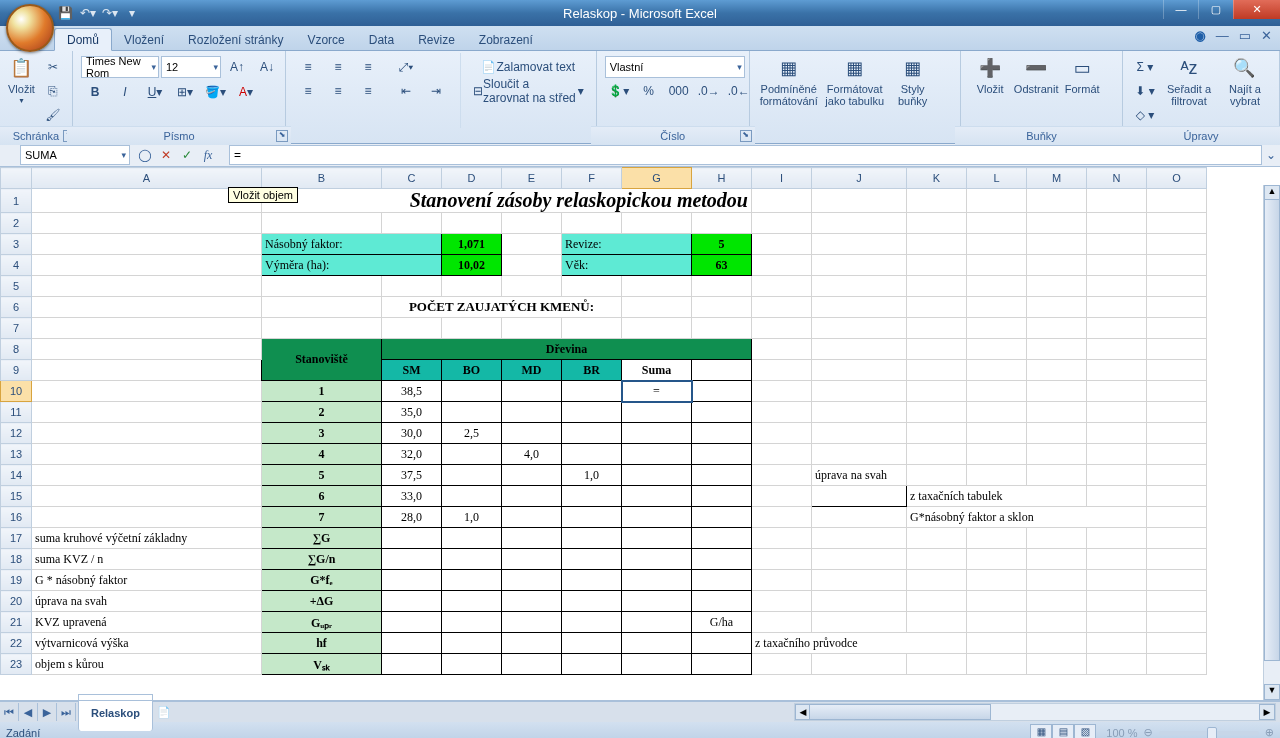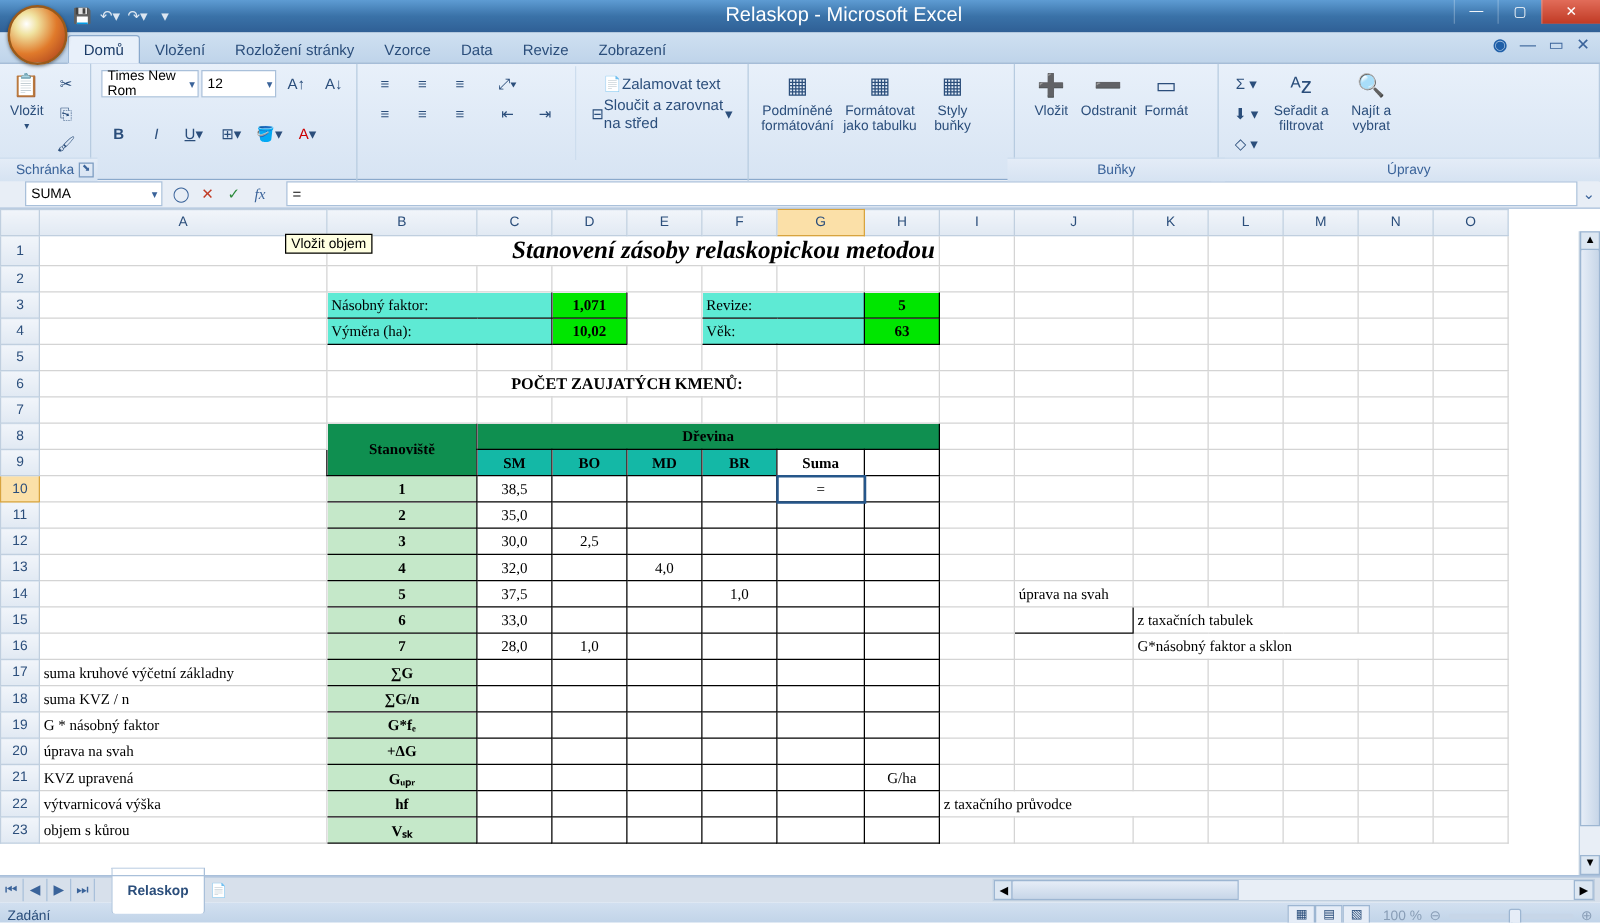--- a/index.html
+++ b/index.html
@@ -1,20 +1,20 @@
 <!DOCTYPE html>
 <html><head>
 <meta charset="utf-8">
 <style>
   html, body { margin:0; padding:0; font-family: "Segoe UI", Tahoma, sans-serif; font-size:12px; background:#fff; overflow:hidden; height:738px; width:1280px;}
   .titlebar { height:26px; background:linear-gradient(to bottom,#5e9cd3,#3a72a8,#2f5f95); color:#fff; display:flex; align-items:center; position:relative;}
   .office-btn { width:44px; height:44px; border-radius:50%; background:radial-gradient(circle at 30% 30%, #fff,#f0e2a0 20%,#e07a2b 55%,#a0351a); border:2px solid #9a5a1a; position:absolute; top:4px; left:6px; z-index:20; box-shadow:0 1px 3px rgba(0,0,0,.5);}
   .qat { margin-left:58px; display:flex; align-items:center; gap:6px; height:100%;}
   .qat .icon { width:16px; height:16px; display:flex; align-items:center; justify-content:center; color:#dce6f1; font-size:12px;}
-  .title-center { position:absolute; left:50%; transform:translateX(-50%); font-size:16px;margin-left:35px;}
+  .title-center { position:absolute; left:50%; transform:translateX(-50%); font-size:13px;}
   .win-btns { margin-left:auto; display:flex; height:100%;}
   .win-btn { width:34px; height:20px; margin-top:-1px; border-left:1px solid rgba(255,255,255,.25); display:flex; align-items:center; justify-content:center; color:#fff; font-size:11px;}
   .win-btn.close{ background:linear-gradient(to bottom,#e36f5c,#c03a24); width:46px; border-top-right-radius:0;}
   .tabs-row { height:24px; background:linear-gradient(to bottom,#cfe0f1,#bfd4ea); display:flex; align-items:flex-end; padding-left:54px; border-bottom:1px solid #8aa9cc; position:relative;}
   .tab { padding:4px 12px 3px; font-size:12px; color:#2b4e7b; cursor:default;}
   .tab.active { background:#e8f0fa; border:1px solid #8aa9cc; border-bottom:1px solid #e8f0fa; border-radius:3px 3px 0 0; margin-bottom:-1px; color:#1a3a66; font-weight:normal;}
   .tabs-right { position:absolute; right:8px; top:2px; display:flex; gap:10px; color:#3a639a; font-size:13px;}
   .ribbon { height:92px; background:linear-gradient(to bottom,#e8f0fa,#d7e4f3); border-bottom:1px solid #8aa9cc; display:flex;}
   .group { border-right:1px solid #b7cbe0; padding:2px 6px 0; display:flex; flex-direction:column; height:100%; position:relative;}
   .group-label { text-align:center; font-size:11px; color:#3a639a; padding:2px 0 1px; border-top:1px solid #cdddee; margin:0 -6px; background:linear-gradient(to bottom,#e4ecf7,#d6e3f2); position:absolute; bottom:0; left:0; right:0; height:15px; line-height:15px;}
@@ -48,21 +48,21 @@
   .tbl-hdr{ background:#0f8f50; color:#000; font-weight:bold; text-align:center; border:1px solid #000 !important; font-size:13px;}
   .tbl-hdr2{ background:#14b8a6; color:#000; font-weight:bold; text-align:center; border:1px solid #000 !important;}
   .tbl-stan{ background:#c5e8c9; text-align:center; font-weight:bold; border:1px solid #000 !important;}
   .tbl-data{ border:1px solid #000 !important; text-align:center;}
   .tbl-suma{ border:1px solid #000 !important; text-align:center; font-weight:bold;}
   .notebox{ border:1px solid #000; padding:1px 3px; font-size:11px;}
   .tooltip{ position:absolute; background:#ffffe1; border:1px solid #000; padding:1px 4px; font-size:11px; z-index:50;}
   .sheet-tabs{ height:20px; background:#d7e0eb; display:flex; align-items:center; border-top:1px solid #a9c0da; font-size:11px;}
   .sheet-nav{ display:flex;}
   .sheet-nav div{ width:18px; height:18px; border-right:1px solid #a9c0da; text-align:center; color:#3a639a; line-height:18px;}
-  .sheet-tab{ padding:12px 12px; background:#fff; border:1px solid #a9c0da; border-bottom:none; border-radius:0 0 3px 3px; margin-left:13px; font-weight:bold; color:#2b4e7b;}
+  .sheet-tab{ padding:12px 12px; background:#fff; border:1px solid #a9c0da; border-bottom:none; border-radius:0 0 3px 3px; margin-left:2px; font-weight:bold; color:#2b4e7b;}
   .hscroll{ flex:1; margin-left:20px; height:16px; background:#e8eef6; border:1px solid #c0cfdf; position:relative; max-width:480px; margin-right:4px; margin-left:auto;}
   .hscroll .thumb{position:absolute; left:14px; width:180px; top:0; bottom:0; background:linear-gradient(to bottom,#e6edf7,#c7d6e8); border:1px solid #9db6d2;}
   .hscroll .arr{position:absolute; width:14px; top:0; bottom:0; background:#dde7f2; border:1px solid #9db6d2; text-align:center; font-size:9px; line-height:14px;}
   .hscroll .arr.l{left:0;} .hscroll .arr.r{right:0;}
   .vscroll{ position:absolute; right:0; top:18px; bottom:0; width:16px; background:#e8eef6; border-left:1px solid #c0cfdf;}
   .vscroll .arr{height:14px; background:#dde7f2; border:1px solid #9db6d2; text-align:center; font-size:9px;}
   .vscroll .thumb{position:absolute; top:14px; left:0; right:0; height:460px; background:linear-gradient(to right,#e6edf7,#c7d6e8); border:1px solid #9db6d2;}
   .statusbar{ height:21px; background:linear-gradient(to bottom,#d2e0f0,#bcd0e6); display:flex; align-items:center; font-size:11px; color:#2b4e7b; padding:0 6px;}
   .view-btns{ margin-left:auto; display:flex; gap:0;}
   .view-btns div{ width:20px; height:16px; border:1px solid #9db6d2; background:#e6edf7; text-align:center; font-size:10px; line-height:14px;}
@@ -120,21 +120,21 @@
         <div class="sbtn">✂</div>
         <div class="sbtn">⎘</div>
         <div class="sbtn">🖌</div>
       </div>
     </div>
     <div class="group-label"><span>Schránka</span><span class="launcher">⬊</span></div>
   </div>
 
   <div class="group" style="width:200px">
     <div class="group-body">
-        <div class="vcol" style="gap:18px;width:100%">
+        <div class="vcol" style="gap:3px;width:100%">
       <div class="btnrow">
         <div class="combo" style="width:100px">
               <span>Times New Rom</span>
             </div>
         <div class="combo" style="width:28px">
               <span>12</span>
             </div>
         <div class="sbtn">A↑</div>
         <div class="sbtn">A↓</div>
       </div>
@@ -145,20 +145,21 @@
         <div class="sbtn">
               <i>I</i>
             </div>
         <div class="sbtn"><u>U</u>▾</div>
         <div class="sbtn">⊞▾</div>
         <div class="sbtn">🪣▾</div>
         <div class="sbtn"><span style="color:#c00">A</span>▾</div>
       </div>
     </div>
       </div>
+    <div class="group-label"><span>Písmo</span><span class="launcher">⬊</span></div>
   </div>
 
   <div class="group" style="width:300px">
     <div class="group-body">
       <div class="vcol">
         <div class="btnrow">
           <div class="sbtn">≡</div>
           <div class="sbtn">≡</div>
           <div class="sbtn">≡</div>
           <div style="width:6px"></div>
@@ -173,20 +174,37 @@
           <div class="sbtn">⇥</div>
         </div>
       </div>
       <div class="vcol" style="margin-left:8px;border-left:1px solid #cdddee;padding-left:8px">
         <div class="sbtn" style="width:auto">📄 <span>Zalamovat text</span></div>
         <div class="sbtn" style="width:auto">⊟ <span>Sloučit a zarovnat na střed</span> ▾</div>
       </div>
     </div>
   </div>
 
+  <div class="group" style="width:140px">
+    <div class="group-body">
+        <div class="vcol" style="width:100%">
+      <div class="combo" style="width:120px">
+            <span>Vlastní</span>
+          </div>
+      <div class="btnrow">
+        <div class="sbtn">💲▾</div>
+        <div class="sbtn">%</div>
+        <div class="sbtn">000</div>
+        <div class="sbtn">.0→</div>
+        <div class="sbtn">.0←</div>
+      </div>
+    </div>
+      </div>
+    <div class="group-label"><span>Číslo</span><span class="launcher">⬊</span></div>
+  </div>
 
   <div class="group" style="width:200px">
     <div class="group-body">
       <div class="bigbtn" style="width:62px">
           <div class="ico">▦</div>
           <span>Podmíněné formátování</span>
         </div>
       <div class="bigbtn" style="width:62px">
           <div class="ico">▦</div>
           <span>Formátovat jako tabulku</span>

